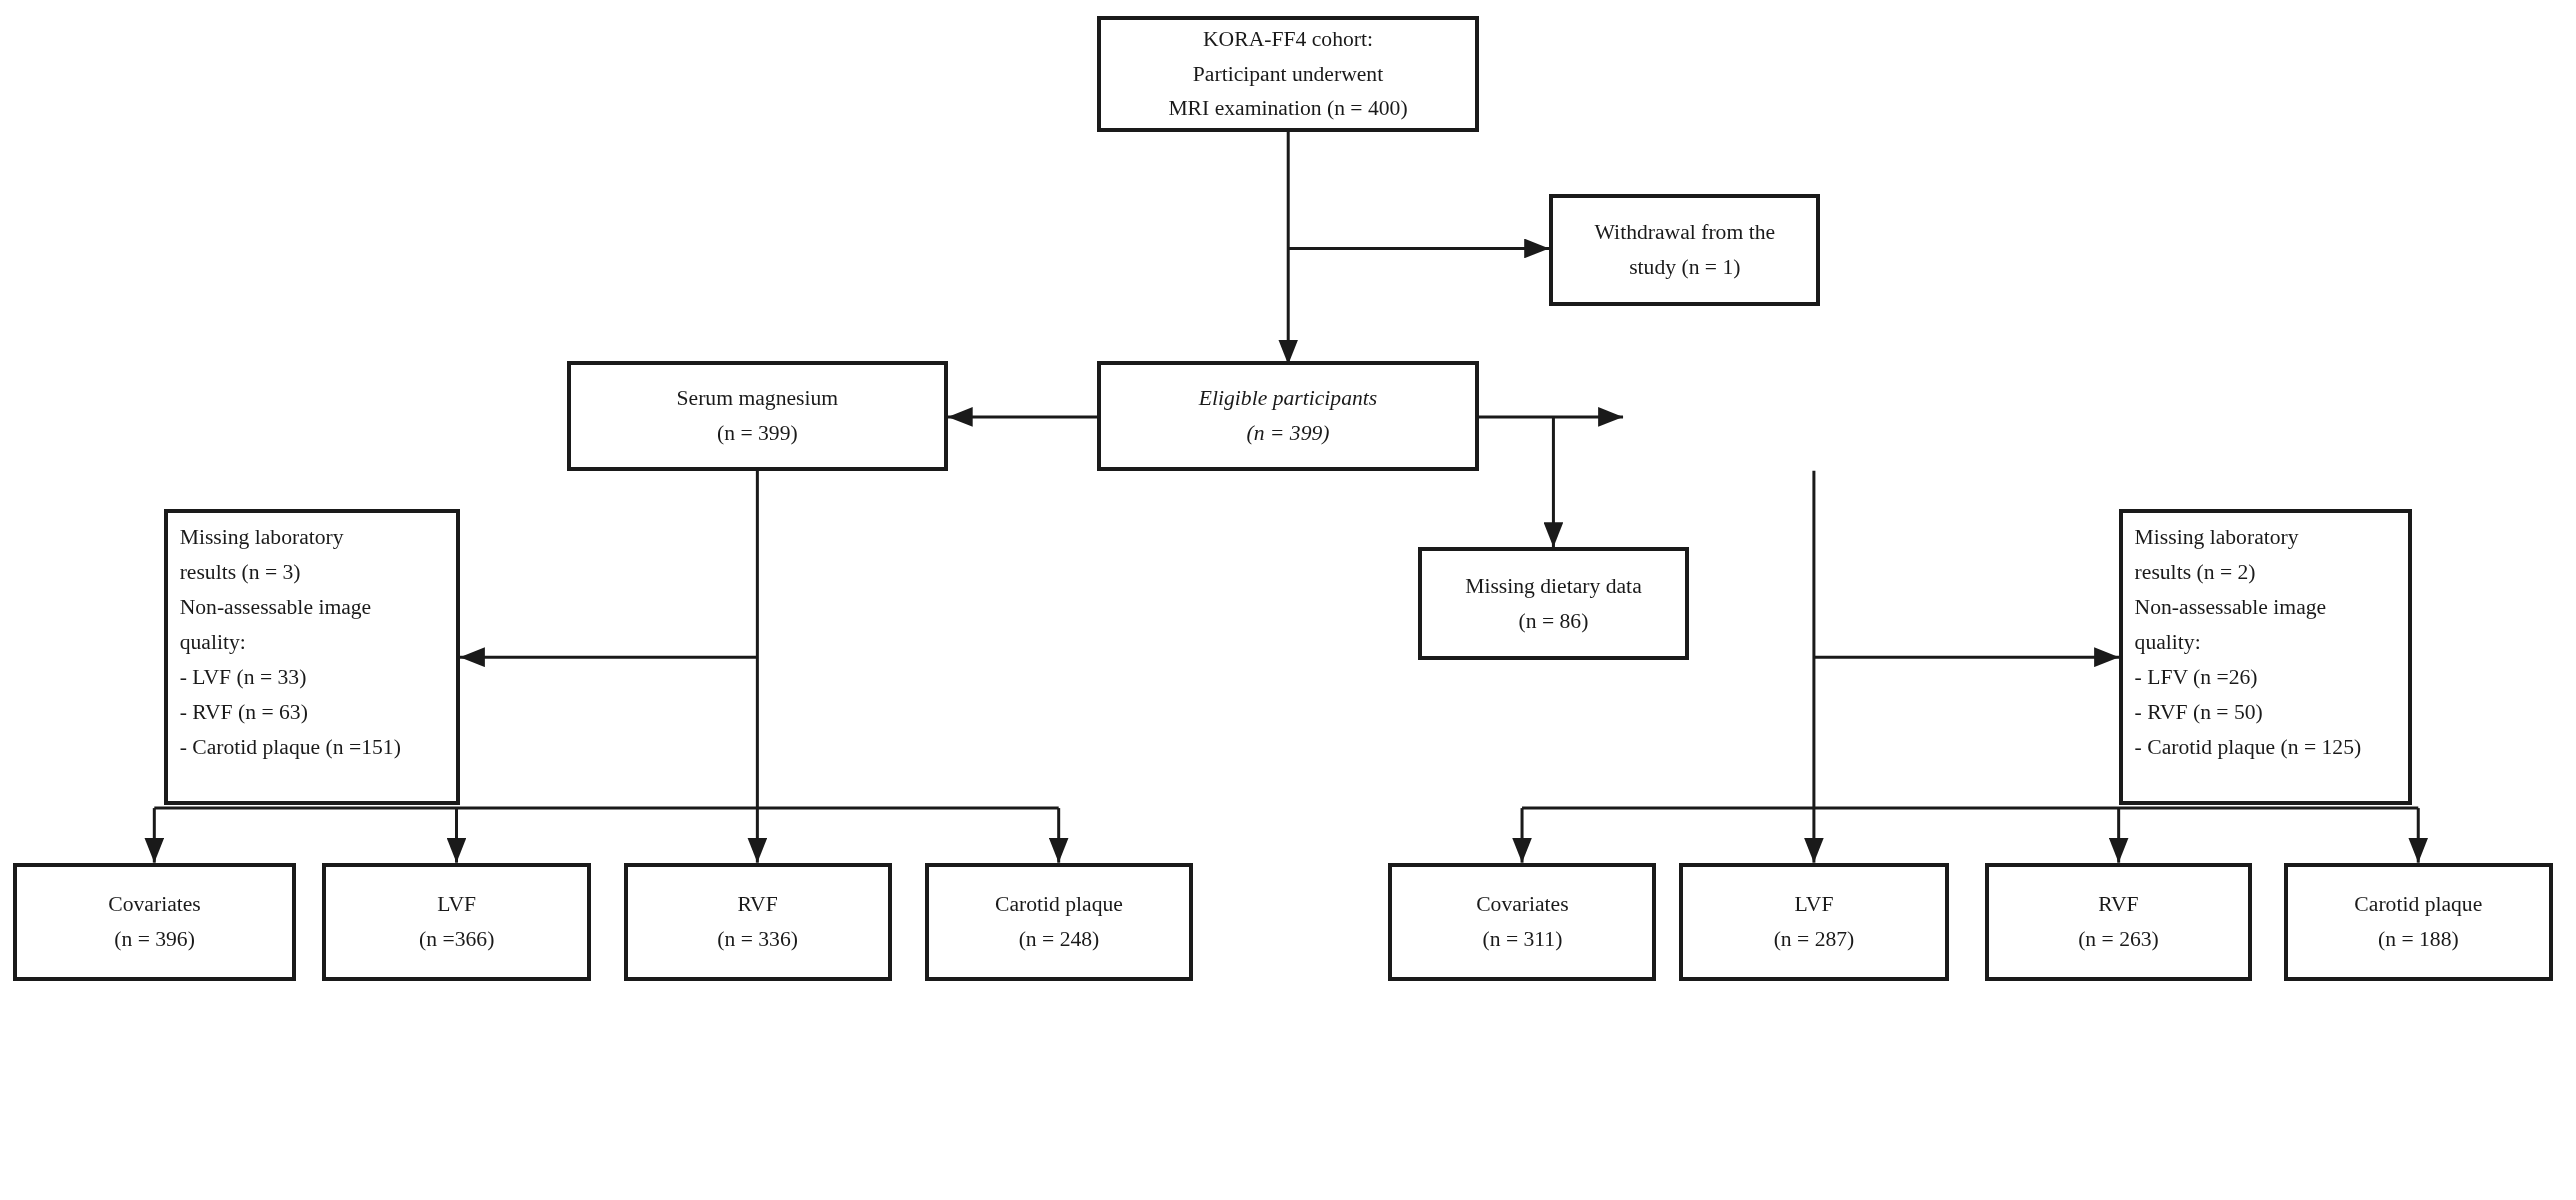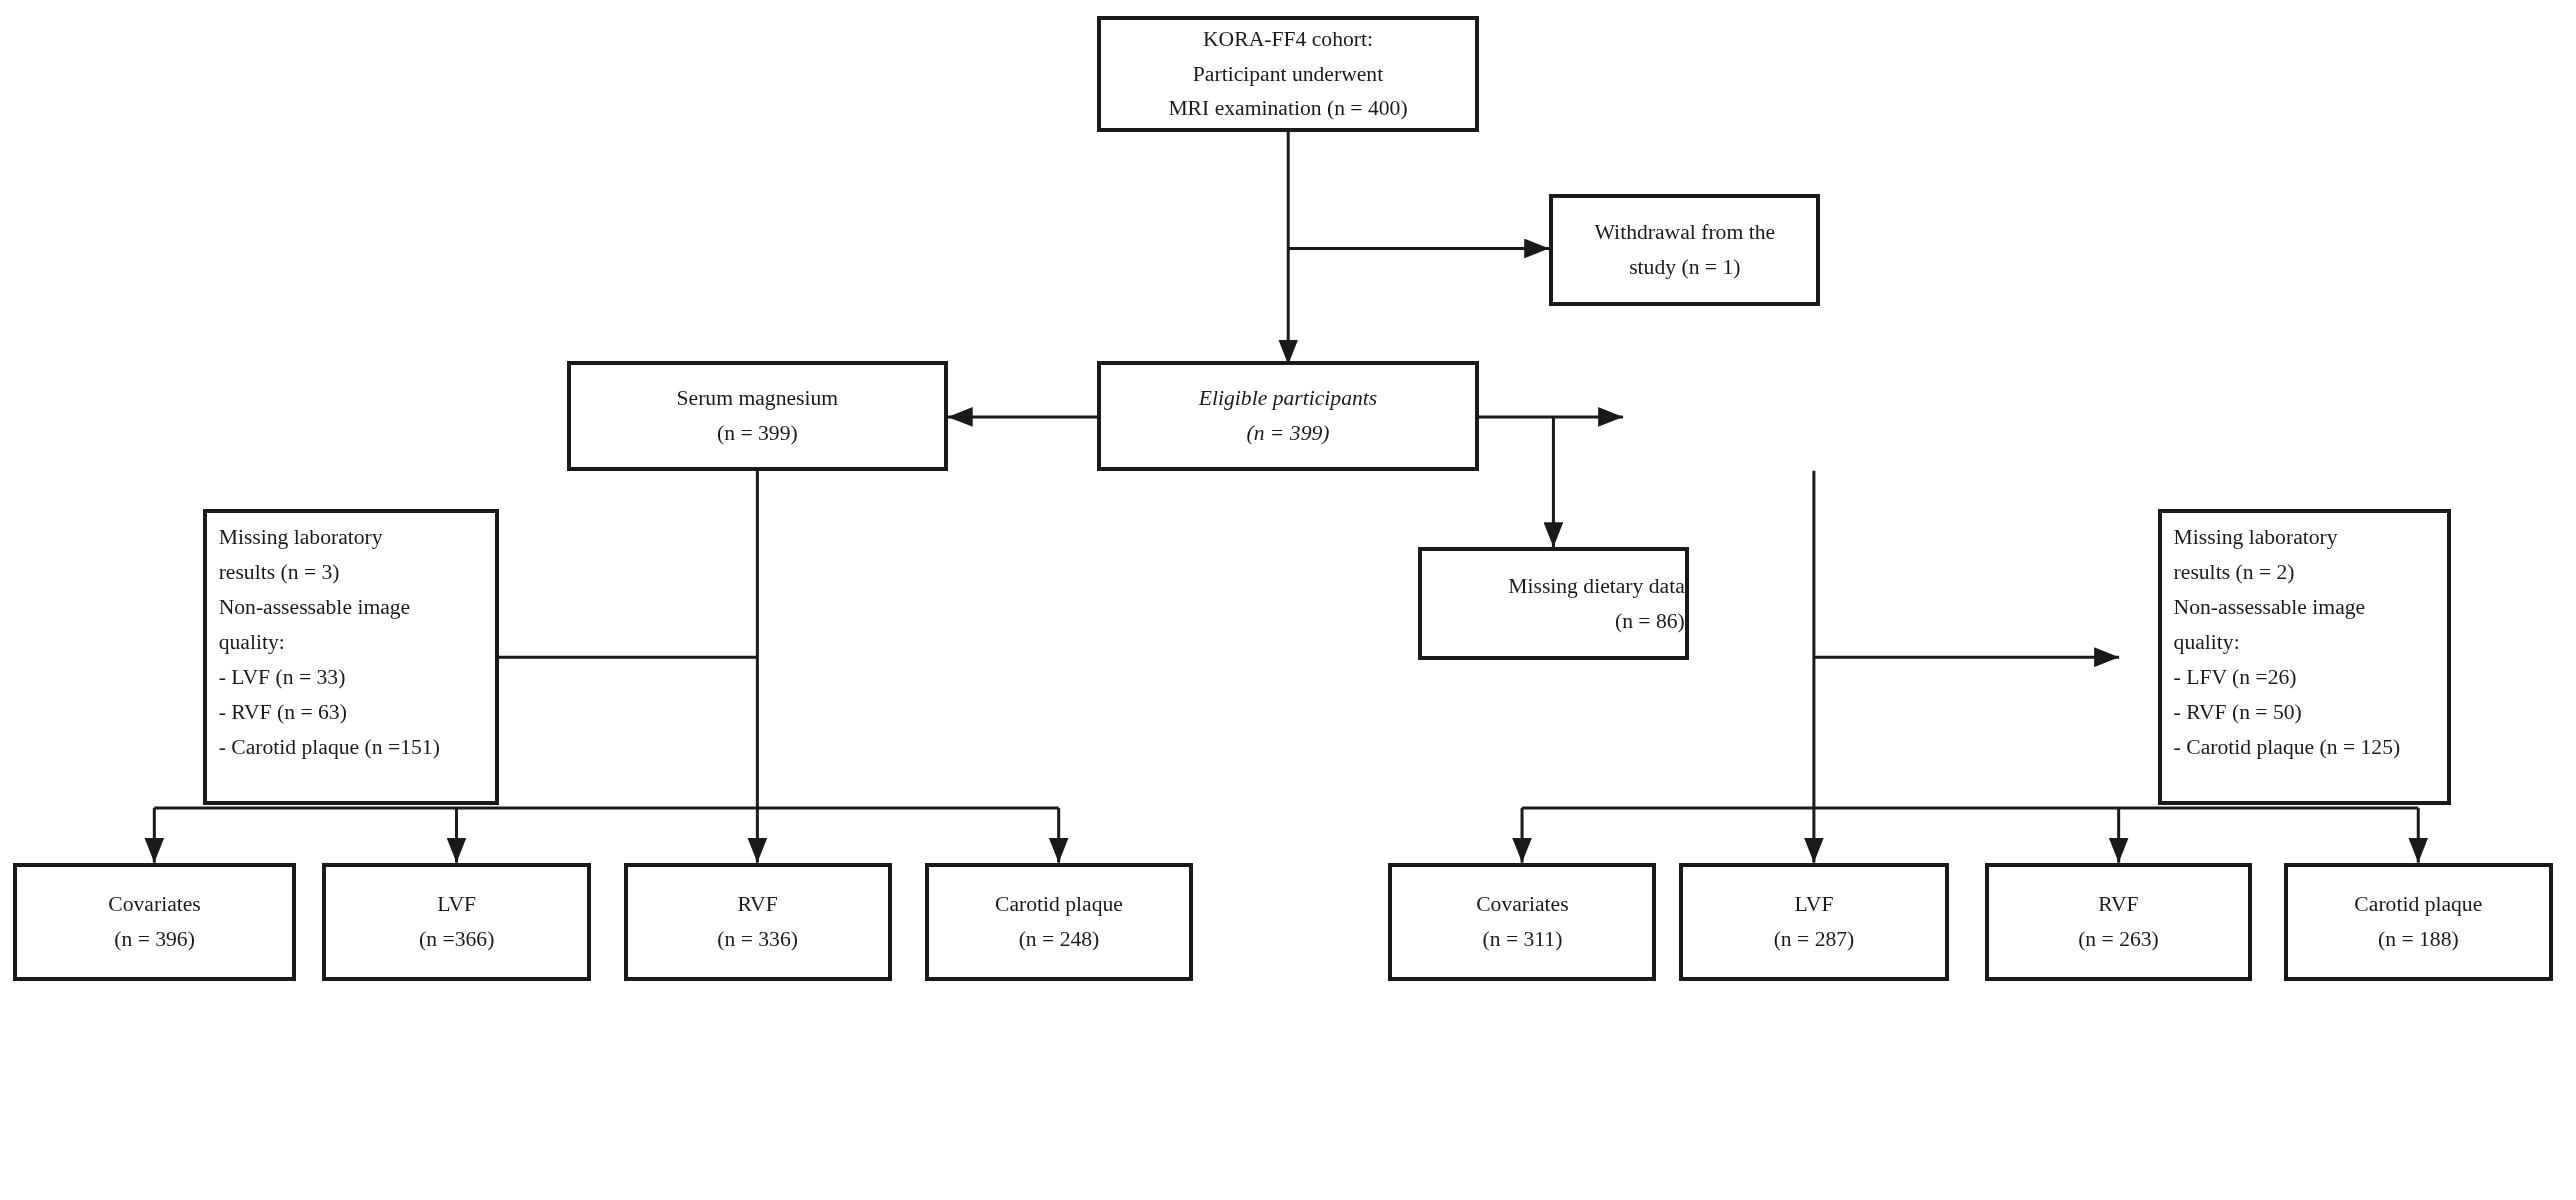--- a/index.html
+++ b/index.html
@@ -35,21 +35,20 @@
     white-space:pre-line;
     font-size:0.84vw;
     font-size:0.84cqw;
     line-height:1.6;
   }
   .node.tl{
     align-items:flex-start;justify-content:flex-start;
     text-align:left;
     padding:0.25cqw 0.45cqw;
     line-height:1.62;
-    margin-left:39px;
   }
   .node span{display:block;width:100%;}
 </style>
 </head>
 <body>
 
 <div class="stage">
 
   <svg class="wires" viewBox="0 0 5993 2331" preserveAspectRatio="none" aria-hidden="true">
     <defs>
@@ -97,21 +96,21 @@
     <span>Serum magnesium
 (n = 399)</span>
   </div>
 
   <div class="node" style="left:42.60%;top:36.00%;width:14.80%;height:11.00%;font-style:italic;">
     <span>Eligible participants
 (n = 399)</span>
   </div>
 
 
-  <div class="node" style="left:55.05%;top:54.61%;width:10.51%;height:11.28%;text-align:right;">
+  <div class="node" style="left:55.05%;top:54.61%;width:10.51%;height:11.28%;">
     <span>Missing dietary data
 (n = 86)</span>
   </div>
 
   <div class="node tl" style="left:6.37%;top:50.84%;width:11.48%;height:29.52%;">
     <span>Missing laboratory
 results (n = 3)
 Non-assessable image
 quality:
 - LVF (n = 33)

